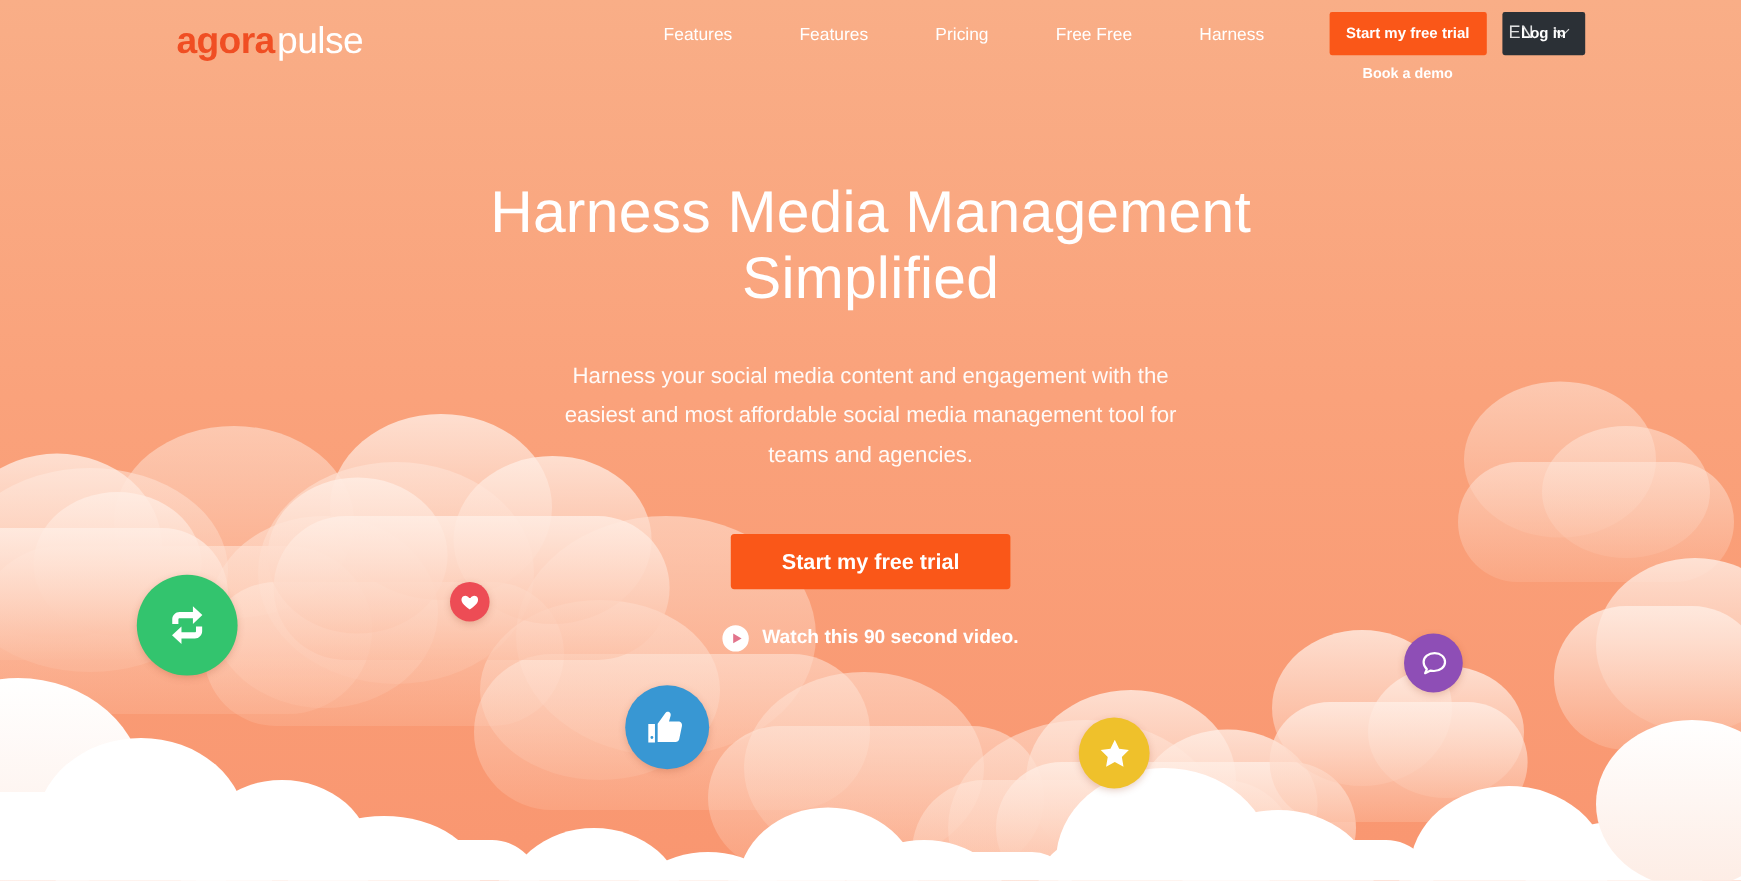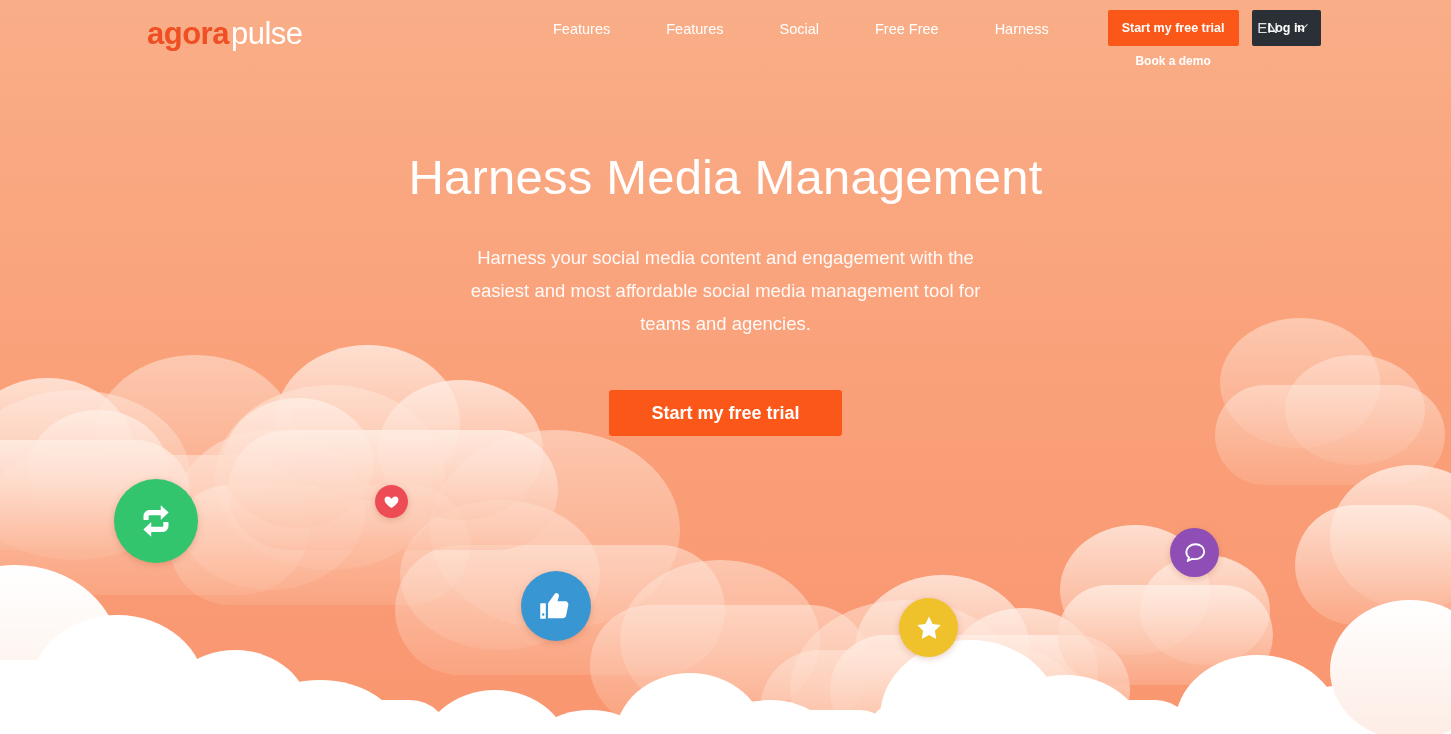--- a/index.html
+++ b/index.html
@@ -307,21 +307,21 @@
 
   <div class="header">
 
     <div class="logo">
       <span class="agora">agora</span><span class="pulse">pulse</span>
     </div>
 
     <nav class="nav">
       <a class="nav-item">Features</a>
       <a class="nav-item">Features</a>
-      <a class="nav-item">Social</a>
+      <a class="nav-item">Pricing</a>
       <a class="nav-item">Free Free</a>
       <a class="nav-item">Harness</a>
     </nav>
 
     <div class="header-right">
       <div class="trialwrap">
         <button class="btn-trial-sm">Start my free trial</button>
         <a class="book-demo">Book a demo</a>
       </div>
       <button class="btn-login">Log in</button>
@@ -329,25 +329,34 @@
 
     <div class="lang">
       <span>EN</span>
       <span class="chev"></span>
     </div>
   </div>
 
   <div class="hero">
     <h1 class="headline">
       <span>Harness Media Management</span><br>
+      <span>Simplified</span>
     </h1>
     <p class="subhead">Harness your social media content and engagement with the easiest and most affordable social media management tool for teams and agencies.</p>
     <div>
       <button class="btn-trial-lg">Start my free trial</button>
     </div>
+    <div>
+      <a class="watch">
+        <span class="play-circle">
+            <span class="play-tri"></span>
+          </span>
+        <span>Watch this 90 second video.</span>
+      </a>
+    </div>
   </div>
 
   <div class="badge badge-retweet">
     <span>
       <svg width="44" height="44" viewBox="0 0 24 24" fill="#ffffff">
         <path d="M5.2 9.3c0-1.8 1.5-3.3 3.3-3.3h6.1V3.4l4.3 4-4.3 4V8.8H8.5c-.3 0-.5.2-.5.5v2.1H5.2V9.3z"></path>
         <path d="M18.8 14.7c0 1.8-1.5 3.3-3.3 3.3H9.4v2.6l-4.3-4 4.3-4v2.6h6.1c.3 0 .5-.2.5-.5v-2.1h2.8v2.1z"></path>
       </svg>
     </span>
   </div>

